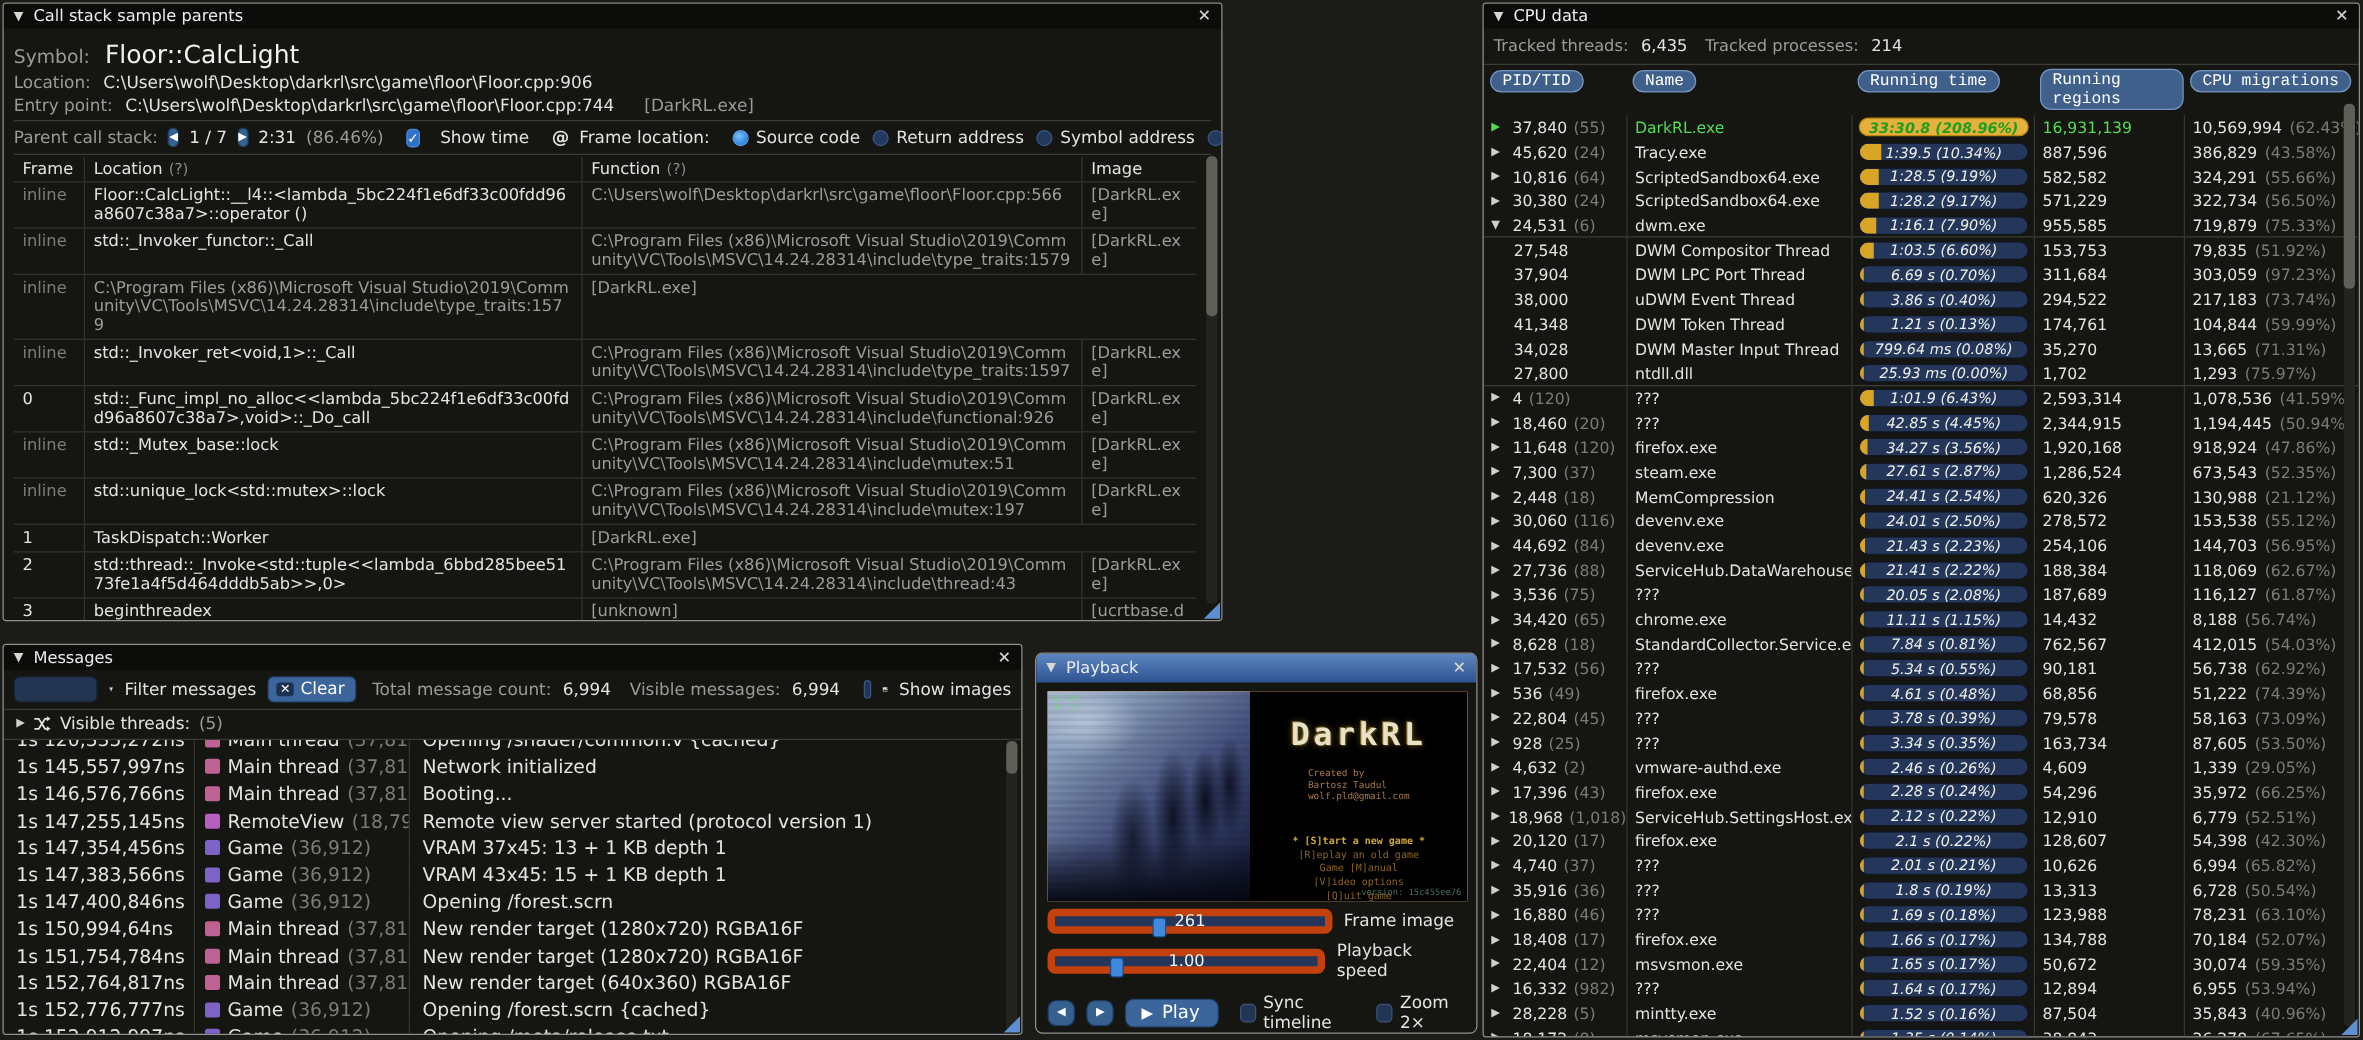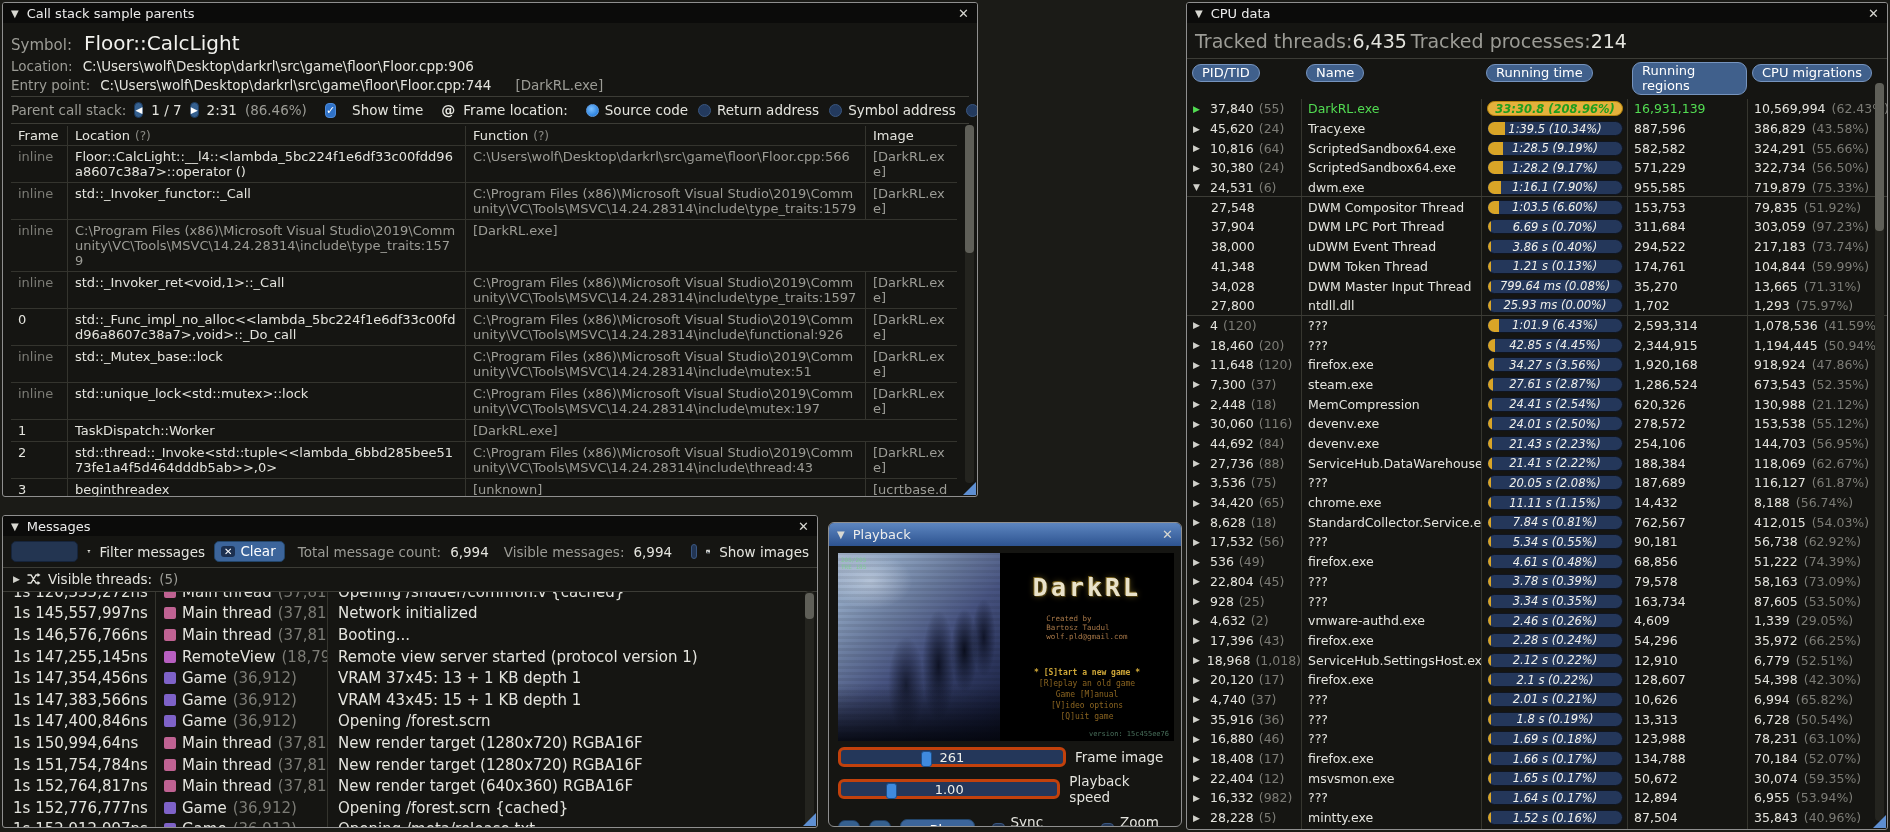--- a/index.html
+++ b/index.html
@@ -40,22 +40,22 @@
   .cs-row > div + div { border-left:1px solid #34342e; }
   .cs-head { border-top:none; font-size:13px; }
   .cs-head > div { color:#e4e4de; padding:2px 7px; }
   .hint { color:#8a8a84; font-size:12px; margin-left:5px; }
   .cs-last { border-bottom:1px solid #34342e; }
   .vscroll { position:absolute; width:9px; border-radius:4px; background:#24241f; }
   .vthumb { position:absolute; width:9px; border-radius:4px; background:#5f5f58; }
 
   
   #cpu-win { left:1186px; top:2px; width:702px; height:828px; }
-  .cpu-stats { display:flex; align-items:center; font-size:19px; padding:7px 8px 6px 8px; }
-  .cpu-head { display:grid; grid-template-columns:114px 180px 146px 120px 1fr; padding:3px 0 4px 0; }
+  .cpu-stats { display:flex; gap:10px; align-items:center; font-size:13px; padding:7px 8px 6px 8px; }
+  .cpu-head { display:grid; grid-template-columns:114px 180px 146px 120px 1fr; padding:3px 0 4px 0;font-family:Liberation Mono, monospace; }
   .pill-h { display:inline-block; margin-left:5px; padding:0px 9px 1px 9px; background:#40608c; border:1px solid #7694be;
     border-radius:9px; font-size:13px; color:#fff; justify-self:start; }
   #cpu-rows { position:relative; }
   .cpu-row { display:grid; grid-template-columns:114px 180px 146px 120px 1fr; height:19.7px; align-items:center; font-size:12.5px; }
   .cpu-row > div { overflow:hidden; white-space:nowrap; height:100%; display:flex; align-items:center; }
   .cpu-row > div + div { border-left:1px solid #36362f; }
   .cpu-row.sepb { border-bottom:1px solid #3c3c36; }
   .cell-pid { padding-left:6px; gap:5px; }
   .cell-pid .arr { width:12px; font-size:9px; color:#d0d0ca; }
   .cell-pid.child { padding-left:24px; }
@@ -84,21 +84,21 @@
   .msg-row > div { white-space:nowrap; overflow:hidden; height:100%; display:flex; align-items:center; }
   .msg-row > div + div { border-left:1px solid #34342e; }
   .m-time { padding-left:10px; }
   .m-thread { padding-left:8px; gap:6px; }
   .m-text { padding-left:10px; }
   .sw { width:12px; height:12px; border-radius:2px; flex:none; }
 
   
   #pb-win { left:828px; top:522px; width:354px; height:305px; border-radius:6px; }
   .pb-body { padding:7px 9px 0 9px; }
-  .frame-img { position:relative; width:336px; height:188px; background:#fdba74; display:flex; overflow:hidden; }
+  .frame-img { position:relative; width:336px; height:168px; background:#fdba74; display:flex; overflow:hidden; }
   .f-forest { width:162px; height:100%; position:relative;
     background:
       radial-gradient(ellipse 22px 70px at 78% 52%, rgba(8,12,26,.95), transparent 60%),
       radial-gradient(ellipse 26px 90px at 62% 60%, rgba(10,14,30,.9), transparent 62%),
       radial-gradient(ellipse 18px 60px at 90% 45%, rgba(12,16,34,.9), transparent 65%),
       radial-gradient(ellipse 30px 80px at 42% 70%, rgba(14,18,36,.8), transparent 60%),
       radial-gradient(ellipse 60px 40px at 20% 15%, rgba(220,228,240,.5), transparent 70%),
       linear-gradient(140deg,#a9b8ce 0%,#8ea3c0 16%,#68799c 34%,#475380 52%,#303a62 70%,#1d2546 88%,#12172e 100%);
   }
   .f-forest::after { content:""; position:absolute; inset:0;
@@ -106,21 +106,21 @@
       repeating-linear-gradient(0deg, rgba(0,0,0,.07) 0 3px, transparent 3px 6px); }
   .f-hud { position:absolute; top:3px; left:3px; font:6px "DejaVu Sans Mono",monospace; color:#79d08a; opacity:.8; z-index:2; line-height:7px; }
   .f-menu { flex:1; background:#000; display:flex; flex-direction:column; align-items:center; font-family:"DejaVu Sans Mono",monospace; }
   .f-logo { margin-top:20px; font-size:25px; font-weight:bold; letter-spacing:3px; color:#e9e2ca;
     text-shadow:-1px -1px 0 #7a6420, 1px 1px 0 #4a3c10, 0 0 6px rgba(200,170,60,.5); }
   .f-credit { margin-top:12px; font-size:7.5px; line-height:9px; color:#a87848; }
   .f-items { margin-top:26px; font-size:8px; line-height:11px; color:#8a6420; text-align:center; }
   .f-items .first { color:#d0a838; font-weight:bold; }
   .f-ver { position:absolute; right:5px; bottom:3px; font:7px "DejaVu Sans Mono",monospace; color:#49705c; }
   .slider-row { display:flex; align-items:center; gap:9px; margin-top:6px; }
-  .slider { position:relative; width:228px; height:20px; background:#24375a; border:3px solid #c2410c; border-radius:6px; }
+  .slider { position:relative; width:228px; height:20px; background:#24375a; border:6px solid #c2410c; border-radius:6px; }
   .slider .sval { position:absolute; inset:0; display:flex; align-items:center; justify-content:center; font-size:13px; color:#f0f0ea; }
   .sthumb { position:absolute; top:1px; width:11px; height:16px; background:#3f8ade; border:1px solid #1c4f8a; border-radius:3px; }
   .slbl { font-size:13.5px; }
   .pb-btn-row { display:flex; align-items:center; gap:9px; margin-top:9px; }
   .sq-btn { display:inline-flex; align-items:center; justify-content:center; width:26px; height:21px;
     background:#35608f; border:1px solid #1d3a5e; border-radius:7px; color:#fff; font-size:9px; }
   .play-btn { display:inline-flex; align-items:center; gap:7px; padding:2px 14px 3px 12px; background:#3c659b;
     border:1px solid #234569; border-radius:7px; color:#fff; font-size:14.5px; }
   .play-tri { font-size:12px; }
   .chk-lbl { display:inline-flex; align-items:center; gap:6px; font-size:13.5px; }

